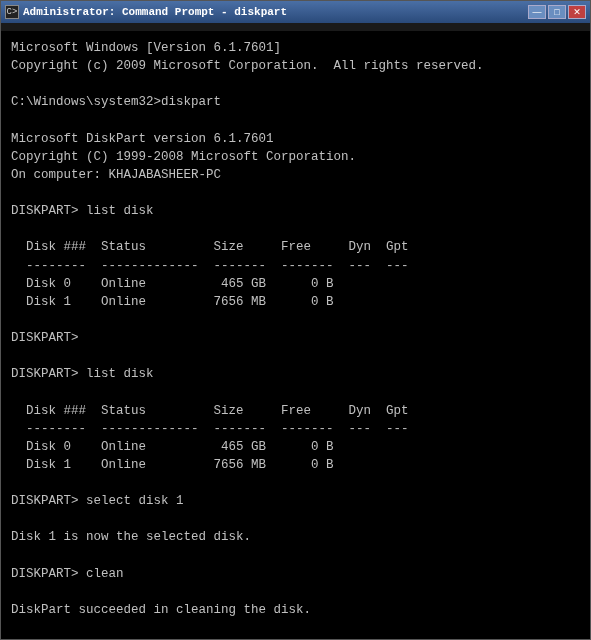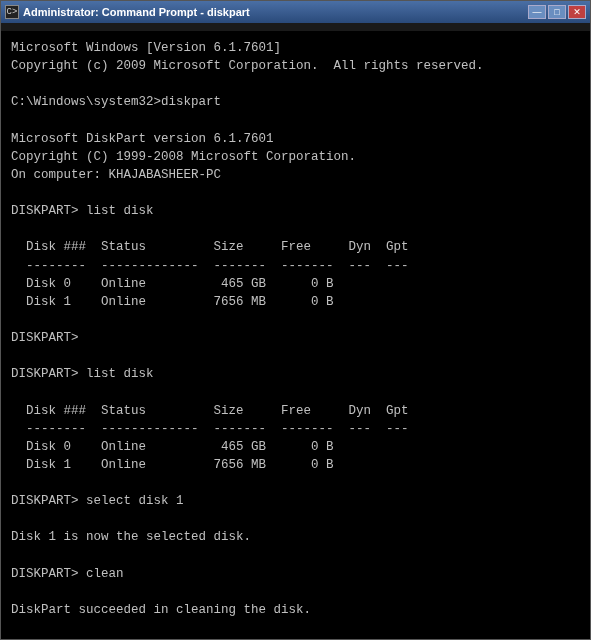--- a/index.html
+++ b/index.html
@@ -44,21 +44,21 @@
       display: flex;
       align-items: center;
       justify-content: center;
       font-size: 9px;
       color: #ccc;
     }
 
     .title-bar-text {
       color: white;
       font-size: 11px;
-      font-family: Liberation Sans, sans-serif;
+      font-family: Liberation Mono, monospace;
       font-weight: bold;
     }
 
     .title-bar-buttons {
       display: flex;
       gap: 2px;
     }
 
     .tb-btn {
       width: 18px;

